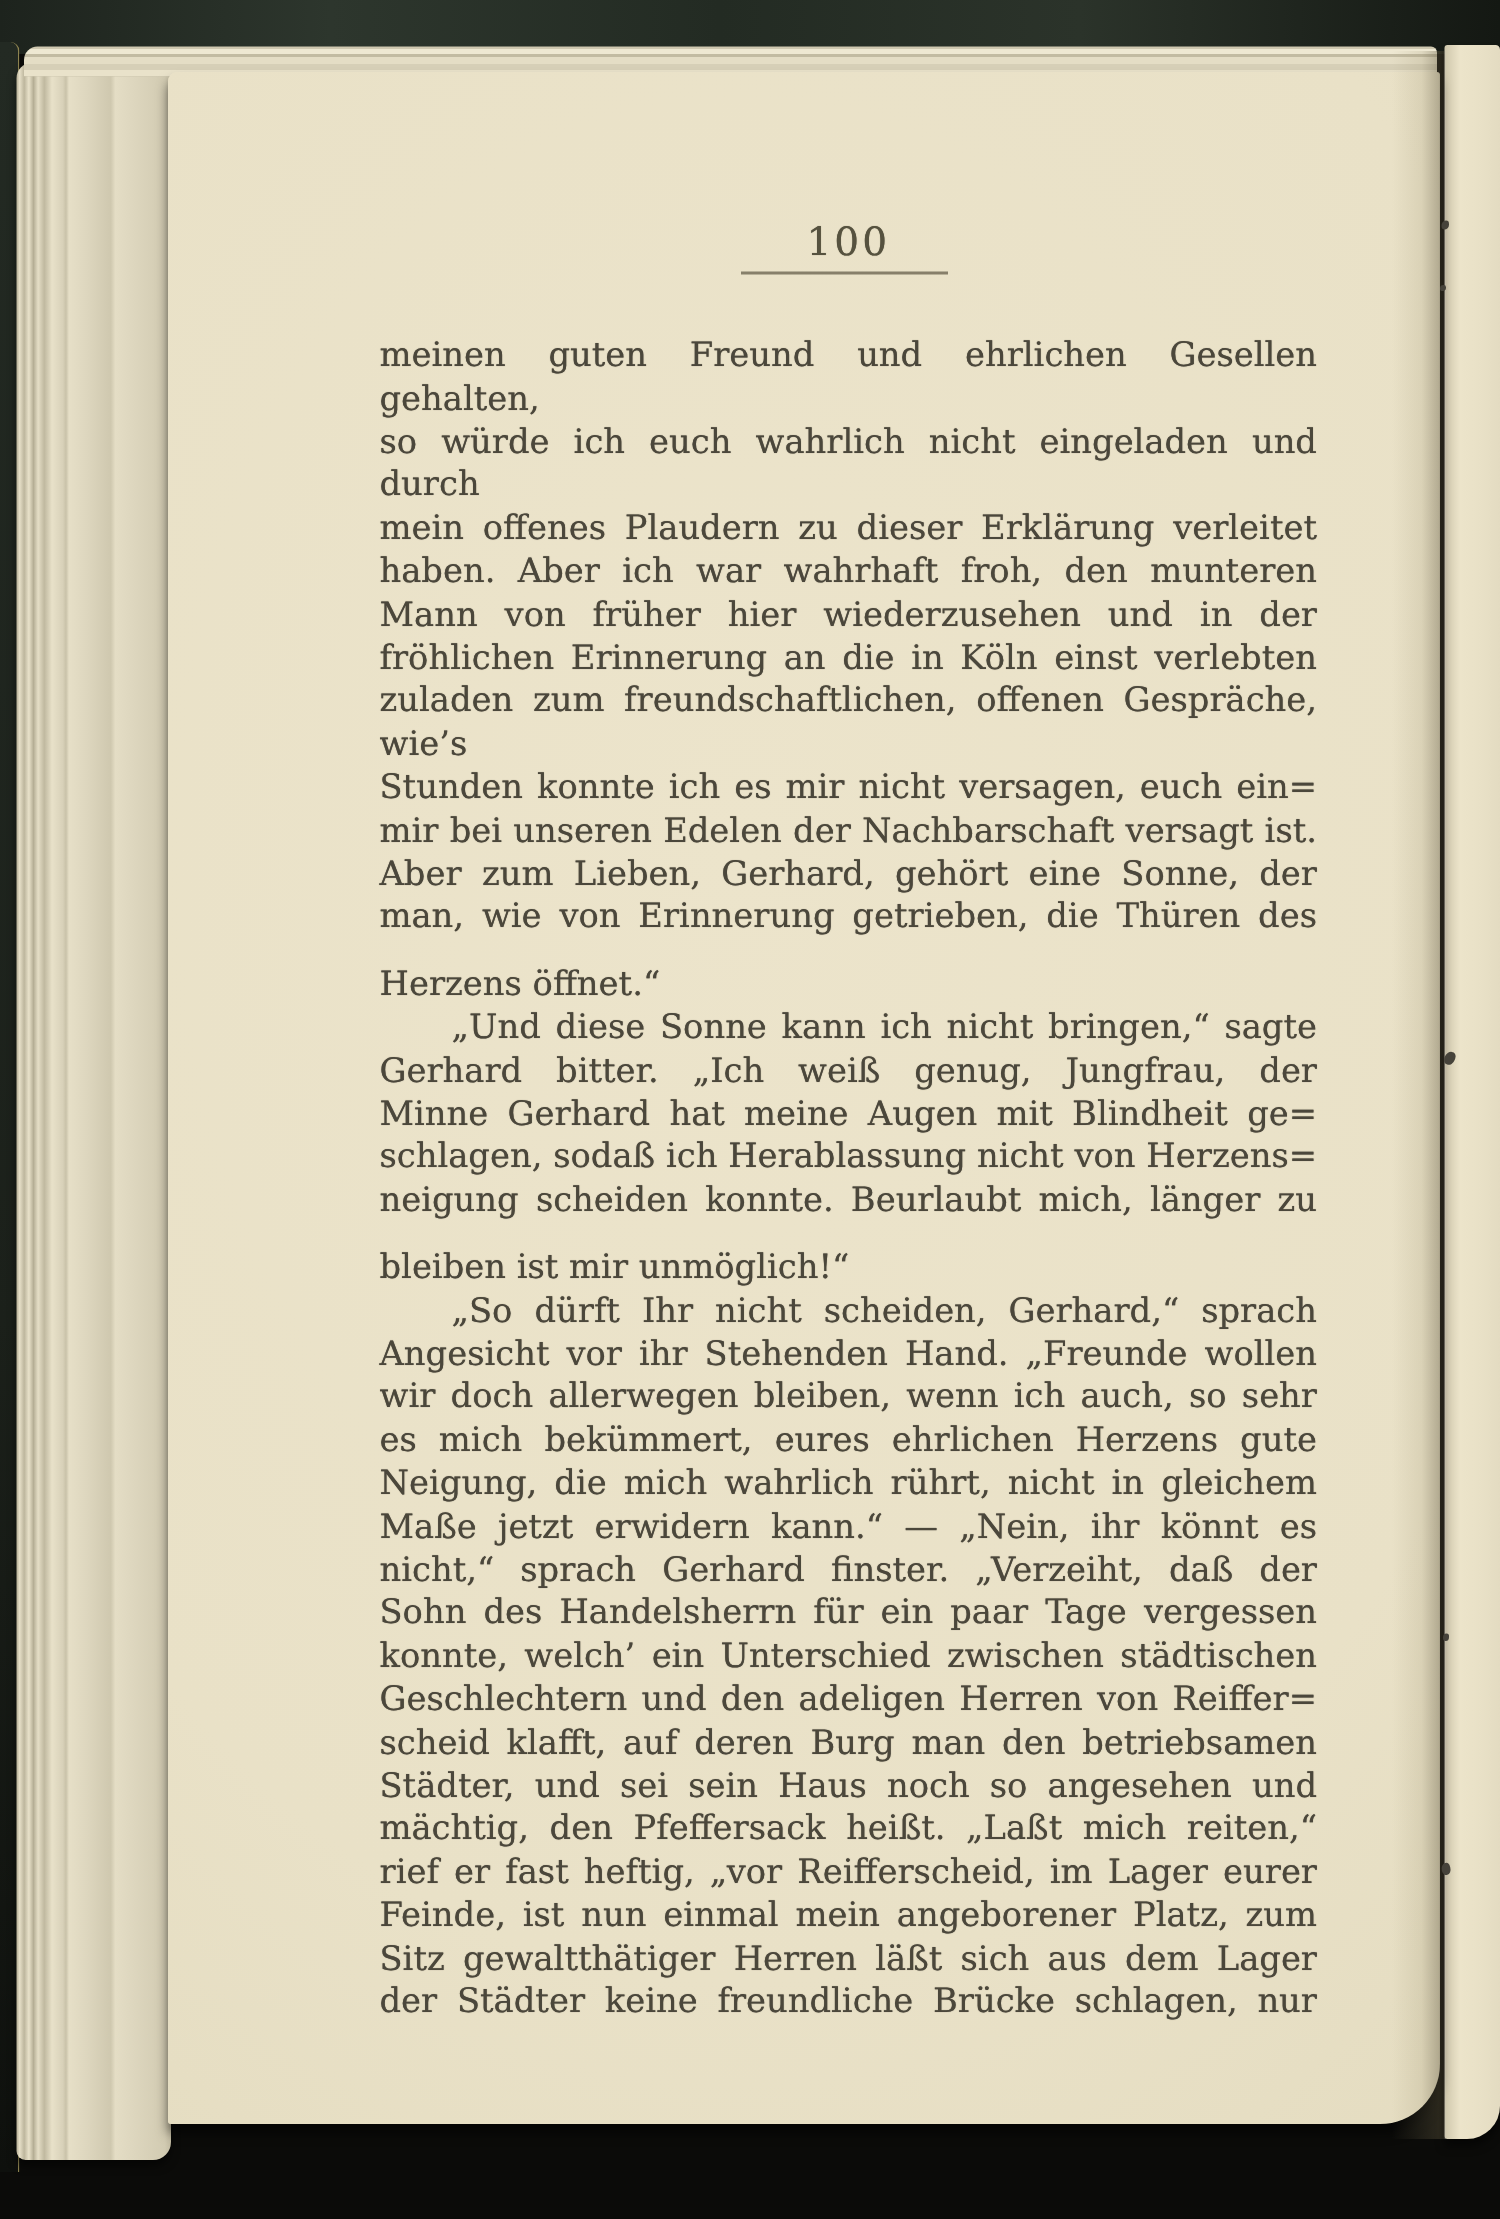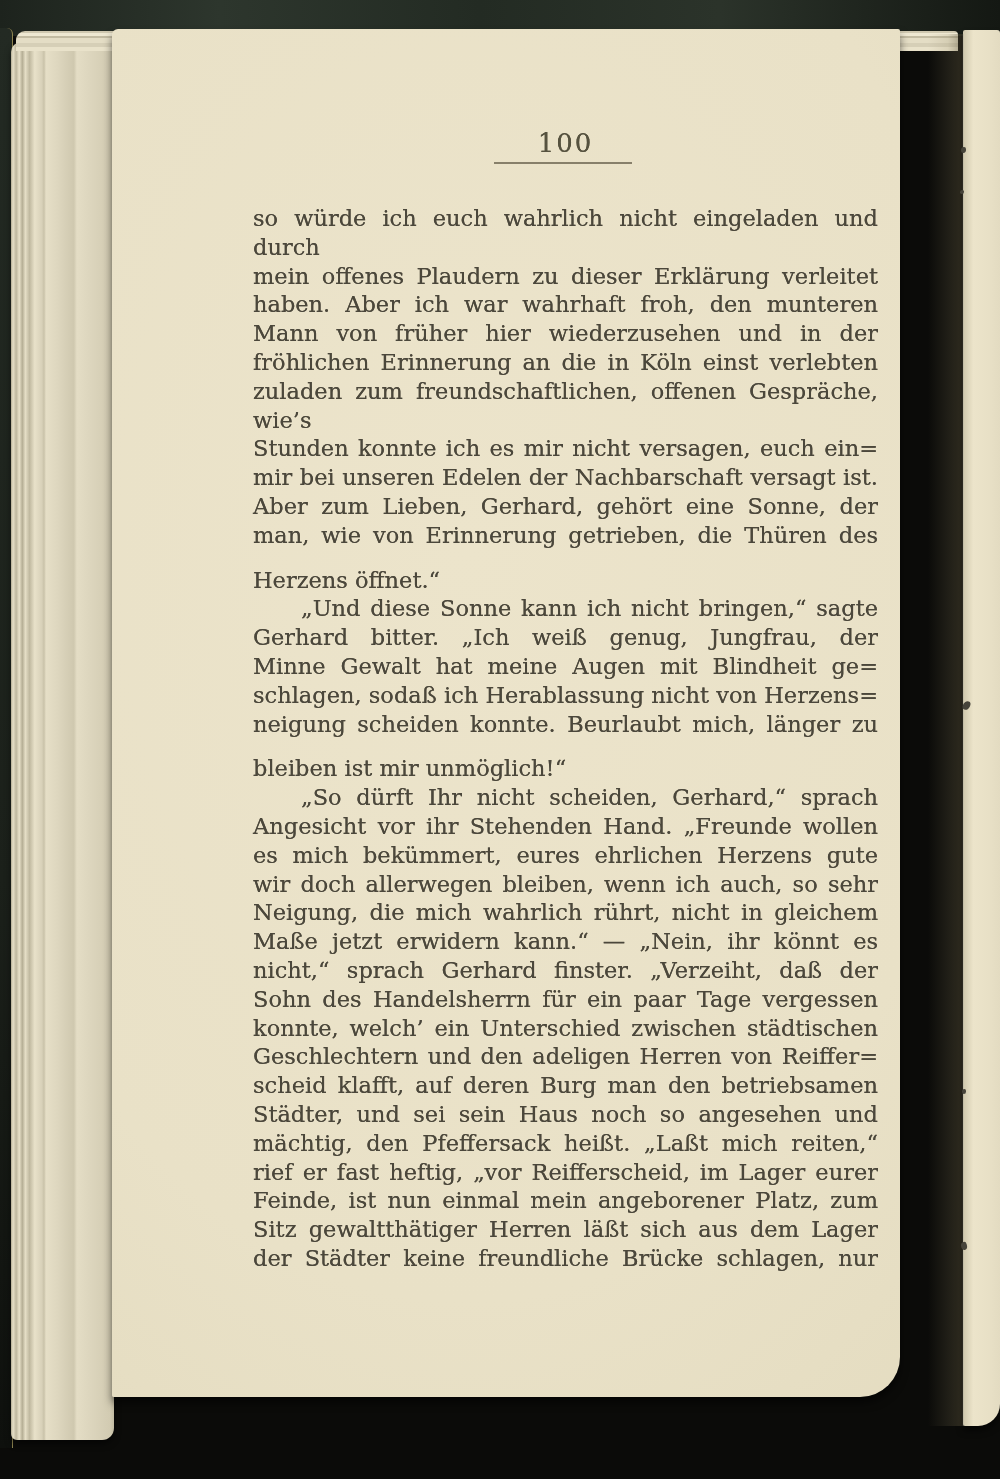--- a/index.html
+++ b/index.html
@@ -45,21 +45,21 @@
   
   .next-page{
     position:absolute;left:963px;top:30px;width:37px;height:1396px;
     background:linear-gradient(90deg,#cfc7ac 0%,#ece4ca 28%,#e8e0c6 70%,#e3dbc1 100%);
     border-radius:2px 3px 22px 2px;
     box-shadow:0 5px 6px rgba(0,0,0,.5);
   }
 
   
   .page-main{
-    position:absolute;left:112px;top:29px;width:788px;height:1368px;
+    position:absolute;left:112px;top:48px;width:848px;height:1368px;
     background:radial-gradient(120% 100% at 45% 38%, #ece4cb 0%, #e9e1c7 55%, #e3dbbf 85%, #dbd3b6 100%);
     border-radius:6px 2px 40px 2px;
     box-shadow:0 6px 8px rgba(0,0,0,.55);
     text-decoration:underline;
   }
   
   .gutter{
     position:absolute;left:928px;top:34px;width:36px;height:1392px;
     background:linear-gradient(90deg,
       rgba(140,130,95,0) 0%, rgba(140,130,95,.16) 55%,
@@ -99,41 +99,42 @@
   <div class="stack-left"></div>
   <div class="stack-top"></div>
   <div class="next-page"></div>
 
   <div class="page-main">
     <div class="page-header">
       <div class="page-number">100</div>
       <div class="header-rule"></div>
     </div>
     <div class="text-block">
+        <div class="line">meinen guten Freund und ehrlichen Gesellen gehalten,</div>
         <div class="line">so würde ich euch wahrlich nicht eingeladen und durch</div>
         <div class="line">mein offenes Plaudern zu dieser Erklärung verleitet</div>
         <div class="line">haben.  Aber ich war wahrhaft froh, den munteren</div>
         <div class="line">Mann von früher hier wiederzusehen und in der</div>
         <div class="line">fröhlichen Erinnerung an die in Köln einst verlebten</div>
         <div class="line">zuladen zum freundschaftlichen, offenen Gespräche, wie’s</div>
         <div class="line">Stunden konnte ich es mir nicht versagen, euch ein=</div>
         <div class="line">mir bei unseren Edelen der Nachbarschaft versagt ist.</div>
         <div class="line">Aber zum Lieben, Gerhard, gehört eine Sonne, der</div>
         <div class="line">man, wie von Erinnerung getrieben, die Thüren des</div>
         <div class="line para-end">Herzens öffnet.“</div>
         <div class="line indent">„Und diese Sonne kann ich nicht bringen,“ sagte</div>
         <div class="line">Gerhard bitter.  „Ich weiß genug, Jungfrau, der</div>
-        <div class="line">Minne Gewalt hat meine Augen mit Blindheit ge=</div>
+        <div class="line">Minne Gerhard hat meine Augen mit Blindheit ge=</div>
         <div class="line">schlagen, sodaß ich Herablassung nicht von Herzens=</div>
         <div class="line">neigung scheiden konnte.  Beurlaubt mich, länger zu</div>
         <div class="line para-end">bleiben ist mir unmöglich!“</div>
         <div class="line indent">„So dürft Ihr nicht scheiden, Gerhard,“ sprach</div>
         <div class="line">Angesicht vor ihr Stehenden Hand.  „Freunde wollen</div>
+        <div class="line">wir doch allerwegen bleiben, wenn ich auch, so sehr</div>
         <div class="line">es mich bekümmert, eures ehrlichen Herzens gute</div>
-        <div class="line">wir doch allerwegen bleiben, wenn ich auch, so sehr</div>
         <div class="line">Neigung, die mich wahrlich rührt, nicht in gleichem</div>
         <div class="line">Maße jetzt erwidern kann.“ — „Nein, ihr könnt es</div>
         <div class="line">nicht,“ sprach Gerhard finster.  „Verzeiht, daß der</div>
         <div class="line">Sohn des Handelsherrn für ein paar Tage vergessen</div>
         <div class="line">konnte, welch’ ein Unterschied zwischen städtischen</div>
         <div class="line">Geschlechtern und den adeligen Herren von Reiffer=</div>
         <div class="line">scheid klafft, auf deren Burg man den betriebsamen</div>
         <div class="line">Städter, und sei sein Haus noch so angesehen und</div>
         <div class="line">mächtig, den Pfeffersack heißt.  „Laßt mich reiten,“</div>
         <div class="line">rief er fast heftig, „vor Reifferscheid, im Lager eurer</div>

